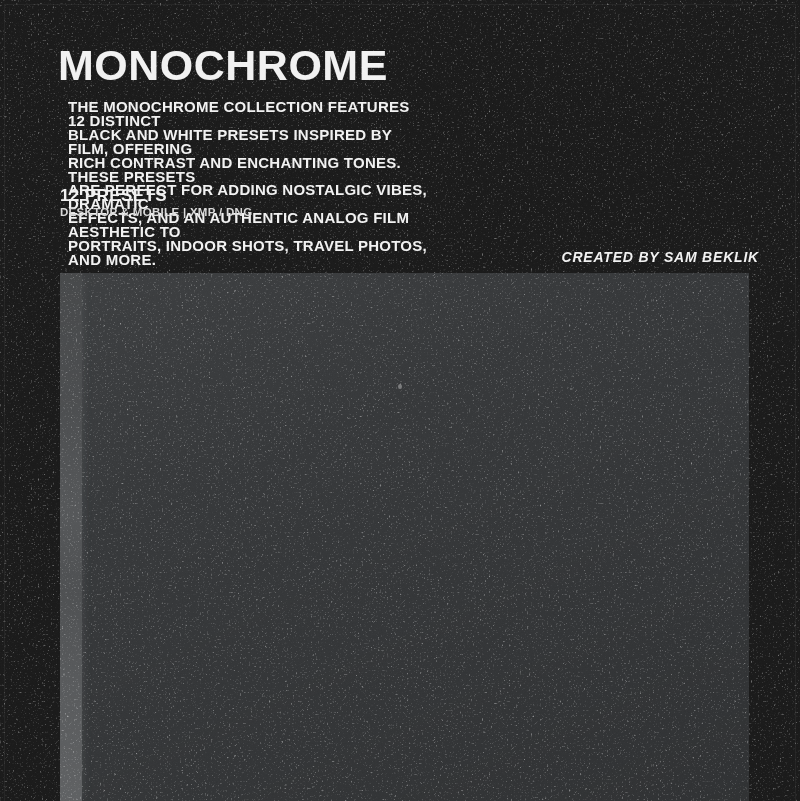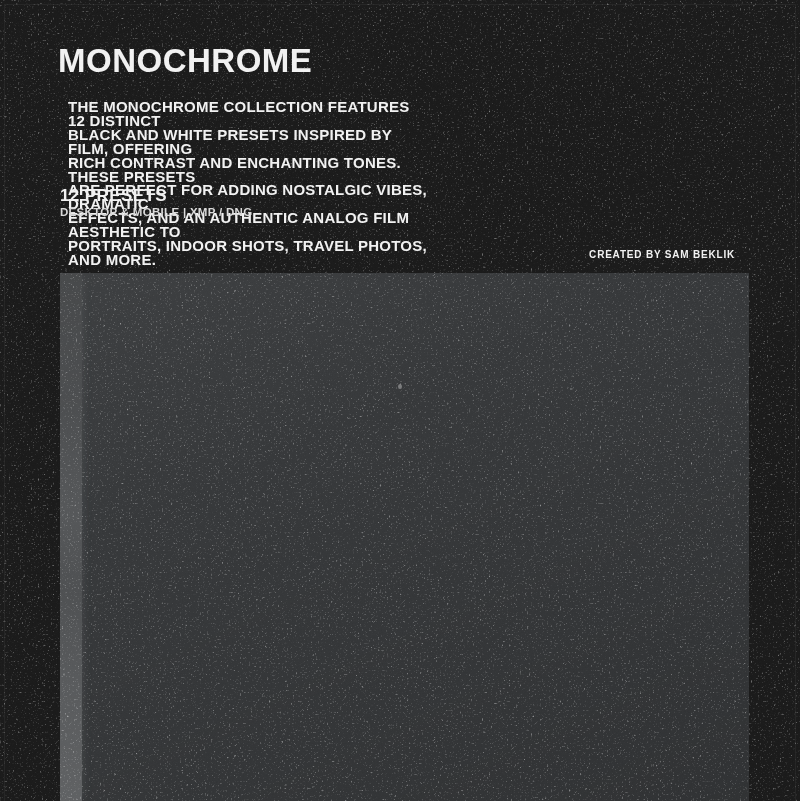--- a/index.html
+++ b/index.html
@@ -21,21 +21,21 @@
     top: 4px; left: 4px; right: 4px; bottom: 0;
     border: 1px solid rgba(255,255,255,0.05);
     border-bottom: none;
     pointer-events: none;
   }
   .title {
     position: absolute;
     left: 58px;
     top: 44px;
     margin: 0;
-    font-size: 33px;
+    font-size: 43px;
     line-height: 1;
     font-weight: 900;
     letter-spacing: 0.5px;
     color: var(--text-primary, #f1f1f1);
   }
   .description {
     position: absolute;
     left: 60px;
     top: 92px;
     width: 360px;
@@ -62,27 +62,28 @@
     left: 60px;
     top: 206px;
     font-size: 11.5px;
     line-height: 1.2;
     font-weight: 700;
     letter-spacing: 0.3px;
     color: var(--text-secondary, #d9d9d9);
   }
   .credit {
     position: absolute;
-    right: 65px;
+    right: 41px;
     top: 249px;
-    font-size: 10px;
+    font-size: 14px;
     line-height: 1.2;
     font-weight: 700;
     letter-spacing: 0.8px;
     color: var(--text-primary, #f1f1f1);
+    font-style: italic;
   }
   .photo {
     position: absolute;
     left: 60px;
     top: 273px;
     width: 689px;
     bottom: 0;
     background-color: var(--photo-dark, #343638);
     background-image: linear-gradient(155deg,
       rgba(255,255,255,0.035) 0%,

